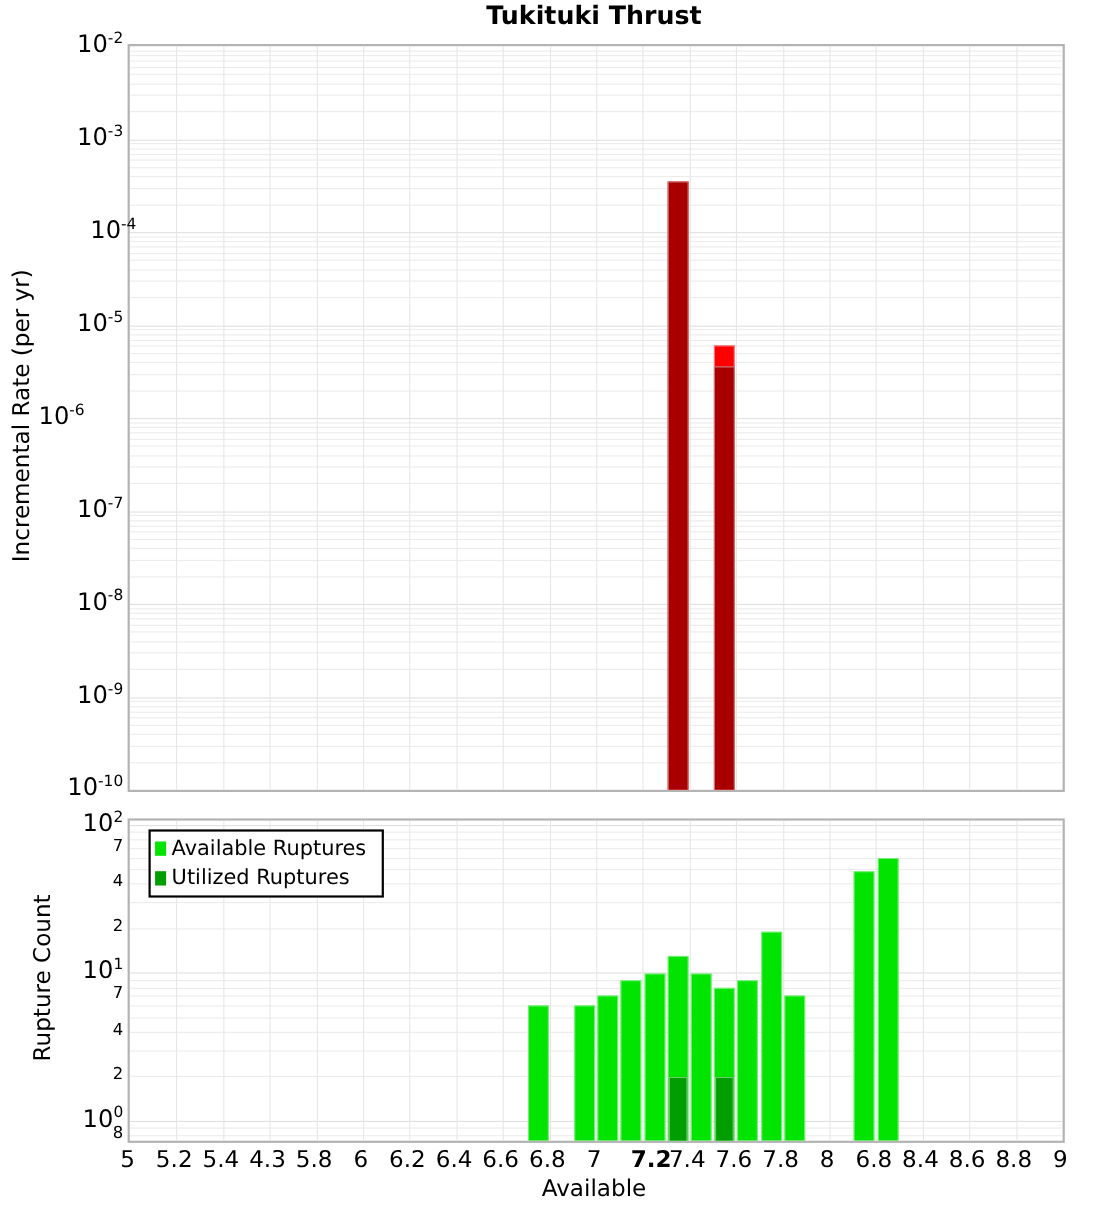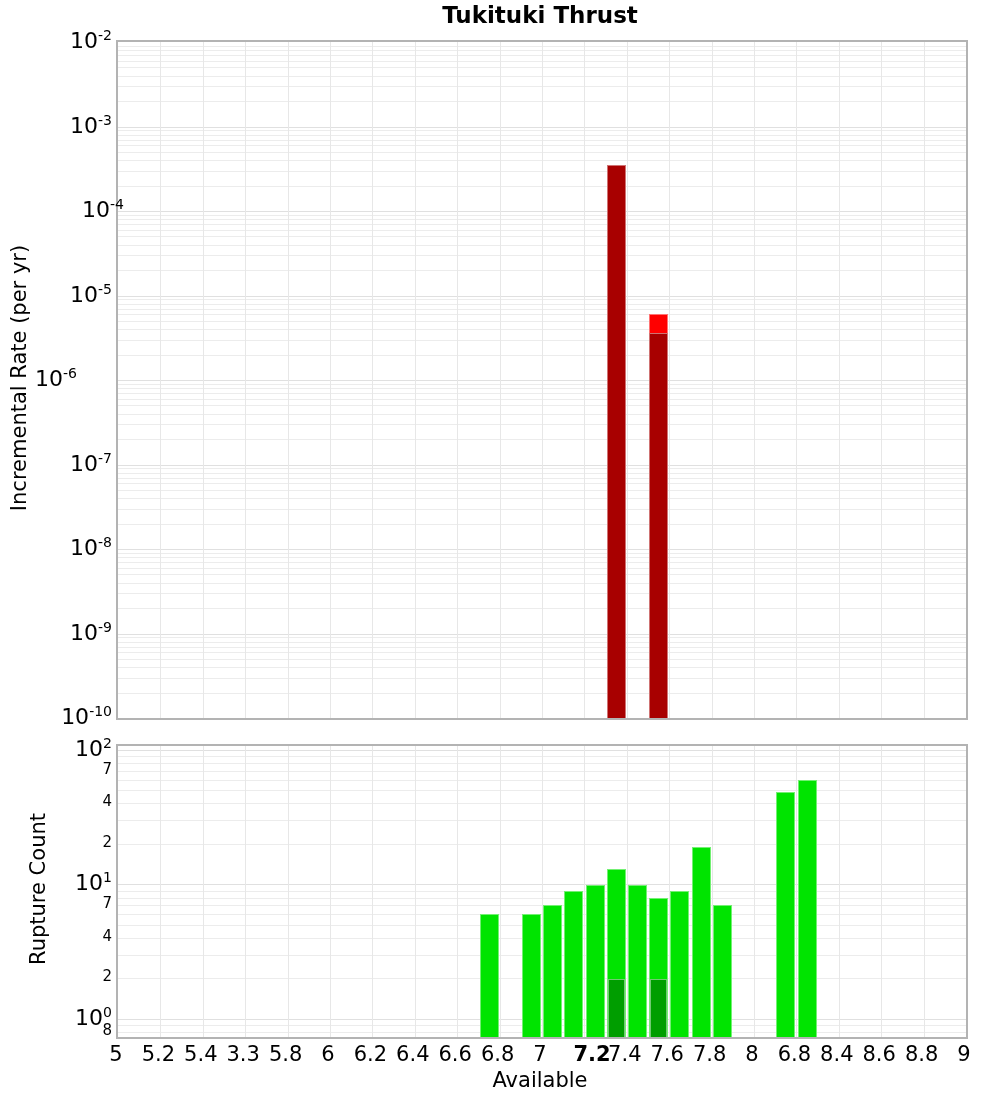--- a/index.html
+++ b/index.html
@@ -189,20 +189,30 @@
       <div class="bar" style="left: 552.3px; top: 144.6px; width: 19px; height: 146.4px; background: rgb(0, 228, 0); border-top: 1px solid rgba(255, 255, 255, 0.45); border-right: 1px solid rgba(255, 255, 255, 0.45); border-left: 1px solid rgba(255, 255, 255, 0.45); border-image: initial; border-bottom: none;"></div>
       <div class="bar" style="left: 573.5px; top: 101px; width: 19px; height: 190px; background: rgb(0, 228, 0); border-top: 1px solid rgba(255, 255, 255, 0.45); border-right: 1px solid rgba(255, 255, 255, 0.45); border-left: 1px solid rgba(255, 255, 255, 0.45); border-image: initial; border-bottom: none;"></div>
       <div class="bar" style="left: 594.7px; top: 159.3px; width: 19px; height: 131.7px; background: rgb(0, 228, 0); border-top: 1px solid rgba(255, 255, 255, 0.45); border-right: 1px solid rgba(255, 255, 255, 0.45); border-left: 1px solid rgba(255, 255, 255, 0.45); border-image: initial; border-bottom: none;"></div>
       <div class="bar" style="left: 658.3px; top: 45.6px; width: 19px; height: 245.4px; background: rgb(0, 228, 0); border-top: 1px solid rgba(255, 255, 255, 0.45); border-right: 1px solid rgba(255, 255, 255, 0.45); border-left: 1px solid rgba(255, 255, 255, 0.45); border-image: initial; border-bottom: none;"></div>
       <div class="bar" style="left: 679.5px; top: 33.8px; width: 19px; height: 257.2px; background: rgb(0, 228, 0); border-top: 1px solid rgba(255, 255, 255, 0.45); border-right: 1px solid rgba(255, 255, 255, 0.45); border-left: 1px solid rgba(255, 255, 255, 0.45); border-image: initial; border-bottom: none;"></div>
       <div class="bar" style="left: 489.7px; top: 232.5px; width: 17px; height: 58.5px; background: rgb(0, 158, 0); border-top: 1px solid rgba(255, 255, 255, 0.45); border-right: 1px solid rgba(255, 255, 255, 0.45); border-left: 1px solid rgba(255, 255, 255, 0.45); border-image: initial; border-bottom: none;"></div>
       <div class="bar" style="left: 532.1px; top: 232.5px; width: 17px; height: 58.5px; background: rgb(0, 158, 0); border-top: 1px solid rgba(255, 255, 255, 0.45); border-right: 1px solid rgba(255, 255, 255, 0.45); border-left: 1px solid rgba(255, 255, 255, 0.45); border-image: initial; border-bottom: none;"></div>
     </div>
 
 
+  <div class="legend" id="legend-bottom">
+    <div class="legend-row">
+      <span class="legend-swatch" style="background: rgb(0, 228, 0);"></span>
+      <span class="legend-label">Available Ruptures</span>
+    </div>
+    <div class="legend-row">
+      <span class="legend-swatch" style="background: rgb(0, 158, 0);"></span>
+      <span class="legend-label">Utilized Ruptures</span>
+    </div>
+  </div>
 
   <div id="yticks-top">
       <div class="ytick" style="left: 0px; top: 40px;">10<sup>-2</sup></div>
       <div class="ytick" style="left: 0px; top: 124.5px;">10<sup>-3</sup></div>
       <div class="ytick" style="left: 0px; top: 209px; margin-left: 12px;">10<sup>-4</sup></div>
       <div class="ytick" style="left: 0px; top: 293.5px;">10<sup>-5</sup></div>
       <div class="ytick" style="left: 0px; top: 378px; text-align: center;">10<sup>-6</sup></div>
       <div class="ytick" style="left: 0px; top: 462.5px;">10<sup>-7</sup></div>
       <div class="ytick" style="left: 0px; top: 547px;">10<sup>-8</sup></div>
       <div class="ytick" style="left: 0px; top: 631.5px;">10<sup>-9</sup></div>
@@ -217,21 +227,21 @@
       <div class="ytick-minor" style="left: 0px; top: 841.979px;">2</div>
       <div class="ytick-minor" style="left: 0px; top: 903.302px;">7</div>
       <div class="ytick-minor" style="left: 0px; top: 935.991px;">4</div>
       <div class="ytick-minor" style="left: 0px; top: 976.479px;">2</div>
       <div class="ytick-minor" style="left: 0px; top: 1030px;">8</div>
     </div>
   <div id="xticks">
       <div class="xtick" style="left: 116px;">5</div>
       <div class="xtick" style="left: 158.4px;">5.2</div>
       <div class="xtick" style="left: 200.8px;">5.4</div>
-      <div class="xtick" style="left: 243.2px;">3.3</div>
+      <div class="xtick" style="left: 243.2px;">4.3</div>
       <div class="xtick" style="left: 285.6px;">5.8</div>
       <div class="xtick" style="left: 328px;">6</div>
       <div class="xtick" style="left: 370.4px;">6.2</div>
       <div class="xtick" style="left: 412.8px;">6.4</div>
       <div class="xtick" style="left: 455.2px;">6.6</div>
       <div class="xtick" style="left: 497.6px;">6.8</div>
       <div class="xtick" style="left: 540px;">7</div>
       <div class="xtick" style="left: 592px; font-weight: bold;">7.2</div>
       <div class="xtick" style="left: 624.8px;">7.4</div>
       <div class="xtick" style="left: 667.2px;">7.6</div>

